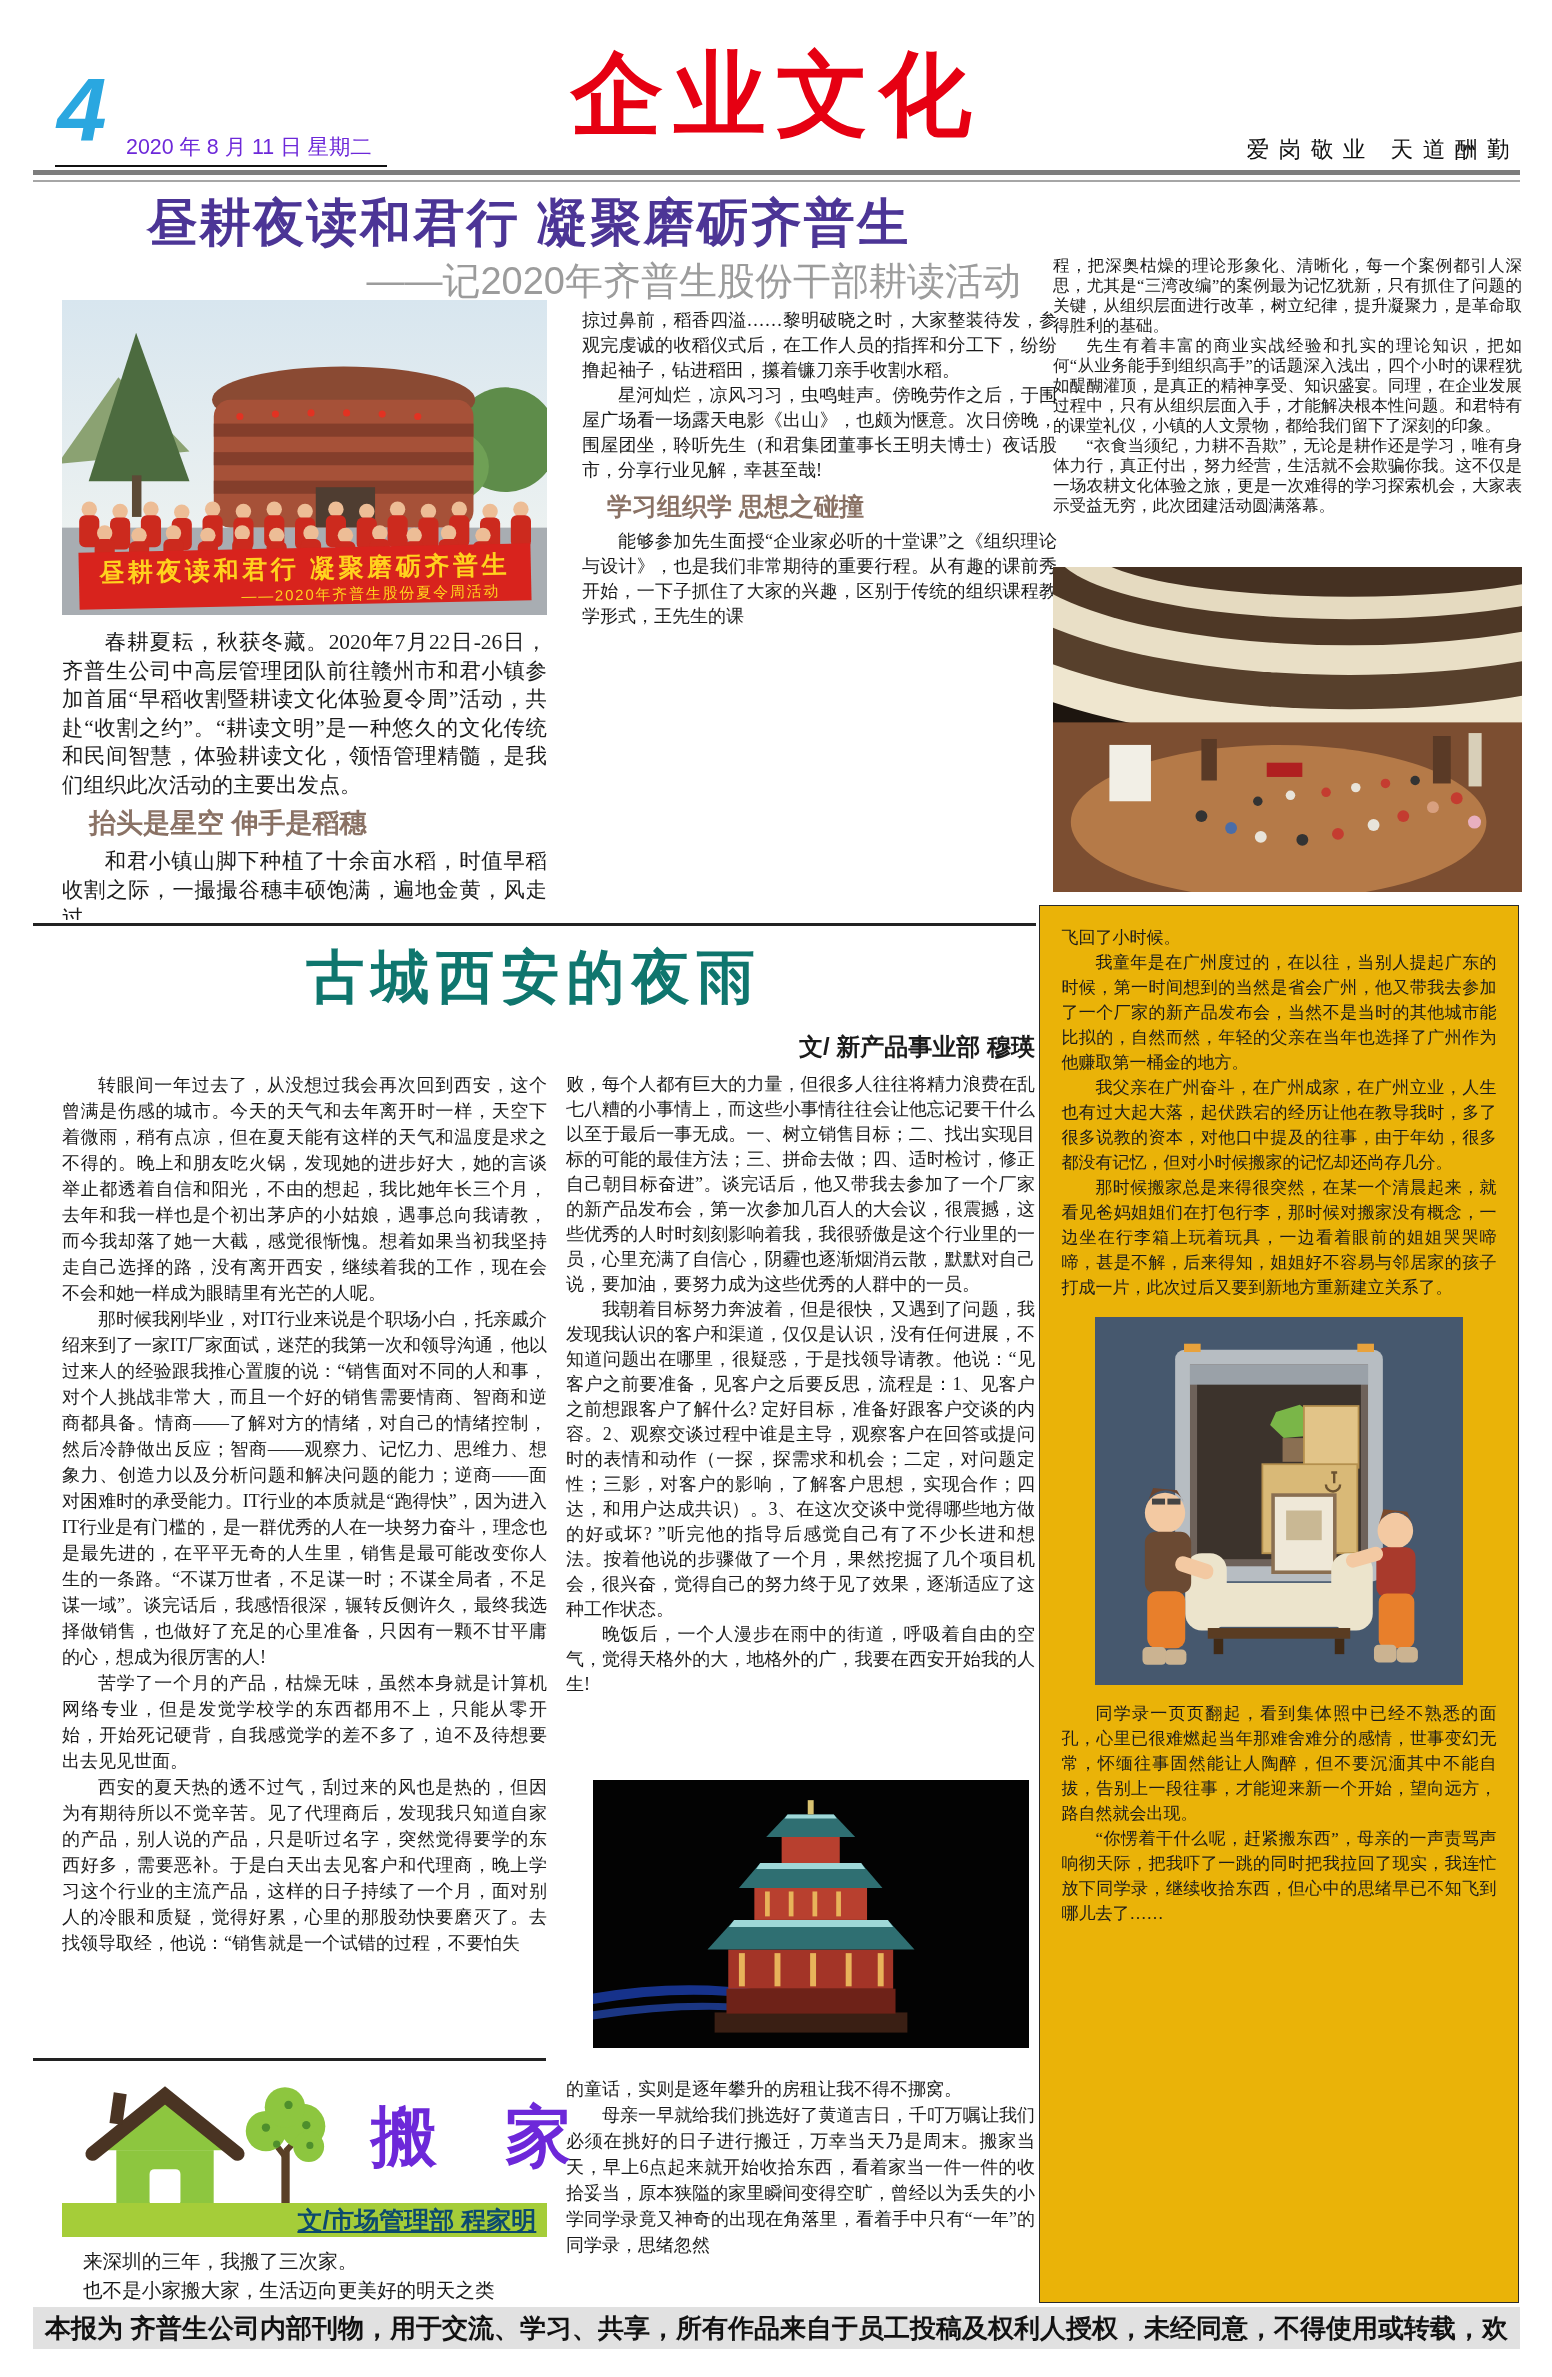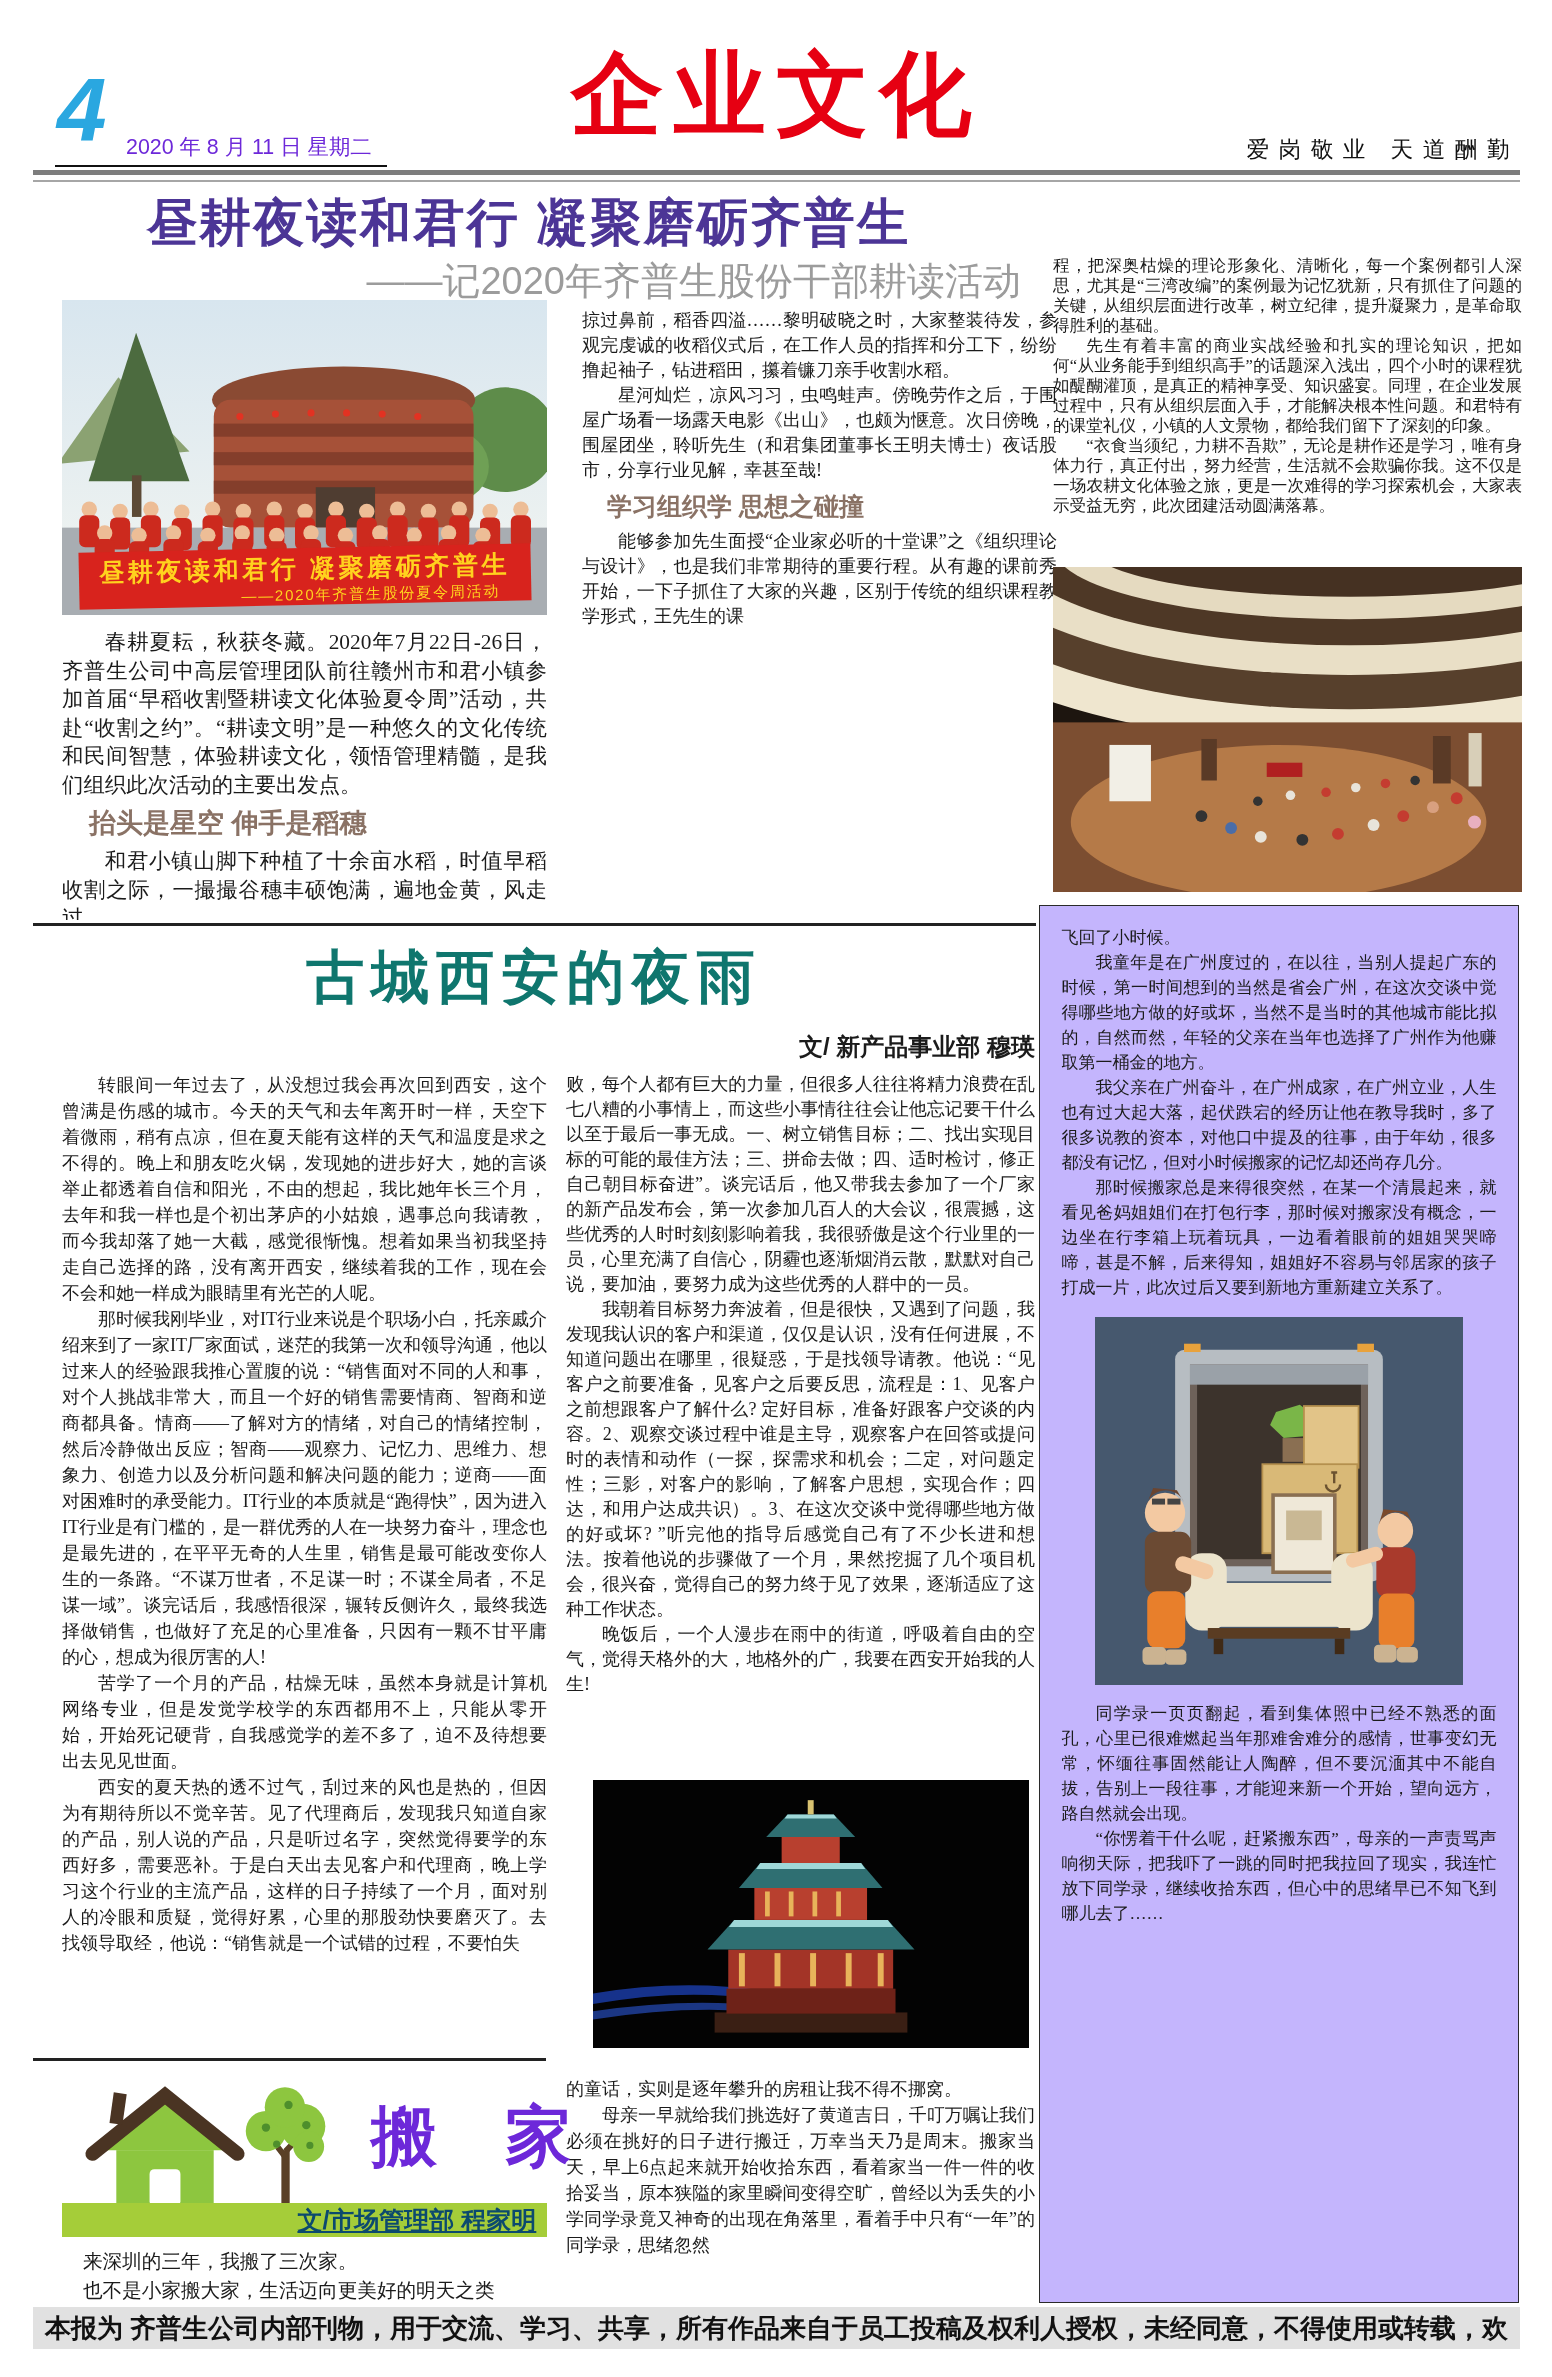--- a/index.html
+++ b/index.html
@@ -56,21 +56,21 @@
   .housebox{left:70px;top:2080px;width:285px;height:126px;}
   .housebox svg{display:block;width:100%;height:100%;}
   .a3title{left:371px;top:2092px;width:196px;font-size:66px;font-weight:bold;color:#6d28d9;
            letter-spacing:25px;font-family:Liberation Sans, sans-serif;white-space:nowrap;}
   .greenstrip{left:62px;top:2203px;width:485px;height:34px;background:#a5cd39;}
   .a3byline{position:absolute;right:10.7px;top:0;height:38px;line-height:34px;font-size:25px;font-weight:bold;
             color:#0c4a6e;font-family:"Liberation Sans","DejaVu Sans",sans-serif;text-decoration:underline;}
   .c-a3-intro{left:83px;top:2248px;width:469px;height:59px;font-size:19.6px;line-height:28.5px;overflow:hidden;}
   .c-a3-intro p{text-indent:0;}
   
-  .rightbox{left:1039px;top:905px;width:480px;height:1398px;border:1.8px solid #2a2a2a;background:#c4b5fd;
+  .rightbox{left:1039px;top:905px;width:480px;height:1398px;border:1.8px solid #2a2a2a;background:#eab308;
             box-sizing:border-box;padding:19px 21.4px;overflow:hidden;}
   .rightbox .flow{font-size:17px;line-height:25px;text-align:justify;}
   .rightbox p{margin:0;text-indent:2em;}
   .rightbox .noindent p:first-child{text-indent:0;}
   .illu{width:368px;height:368px;margin:16.6px auto;background:#46586e;overflow:hidden;}
   .illu svg{display:block;width:100%;height:100%;}
   
   .footer{left:33px;top:2307px;width:1487px;height:42px;background:#e1e1e1;text-align:center;
           font-size:26px;font-weight:bold;line-height:42px;color:#111;
           font-family:"Liberation Sans","DejaVu Sans",sans-serif;overflow:hidden;}
@@ -299,21 +299,21 @@
   <div>
       <p>来深圳的三年，我搬了三次家。</p>
       <p>也不是小家搬大家，生活迈向更美好的明天之类</p>
     </div>
 </div>
 
 <div class="abs rightbox">
   <div class="flow noindent">
     <div class="noindent">
         <p>飞回了小时候。</p>
-        <p>我童年是在广州度过的，在以往，当别人提起广东的时候，第一时间想到的当然是省会广州，在这次交谈中觉得哪些地方做的好或坏，当然不是当时的其他城市能比拟的，自然而然，年轻的父亲在当年也选择了广州作为他赚取第一桶金的地方。</p>
+        <p>我童年是在广州度过的，在以往，当别人提起广东的时候，第一时间想到的当然是省会广州，他又带我去参加了一个厂家的新产品发布会，当然不是当时的其他城市能比拟的，自然而然，年轻的父亲在当年也选择了广州作为他赚取第一桶金的地方。</p>
         <p>我父亲在广州奋斗，在广州成家，在广州立业，人生也有过大起大落，起伏跌宕的经历让他在教导我时，多了很多说教的资本，对他口中提及的往事，由于年幼，很多都没有记忆，但对小时候搬家的记忆却还尚存几分。</p>
         <p>那时候搬家总是来得很突然，在某一个清晨起来，就看见爸妈姐姐们在打包行李，那时候对搬家没有概念，一边坐在行李箱上玩着玩具，一边看着眼前的姐姐哭哭啼啼，甚是不解，后来得知，姐姐好不容易与邻居家的孩子打成一片，此次过后又要到新地方重新建立关系了。</p>
       </div>
   </div>
   <div class="illu">
     <svg viewBox="0 0 620 620" preserveAspectRatio="none">
       <rect width="620" height="620" fill="#46586e"></rect>
       <rect x="135" y="55" width="350" height="390" rx="16" fill="#b7bdc2"></rect>
       <rect x="160" y="80" width="300" height="340" fill="#6e625a"></rect>
       <rect x="172" y="92" width="276" height="316" fill="#3c332c"></rect>

